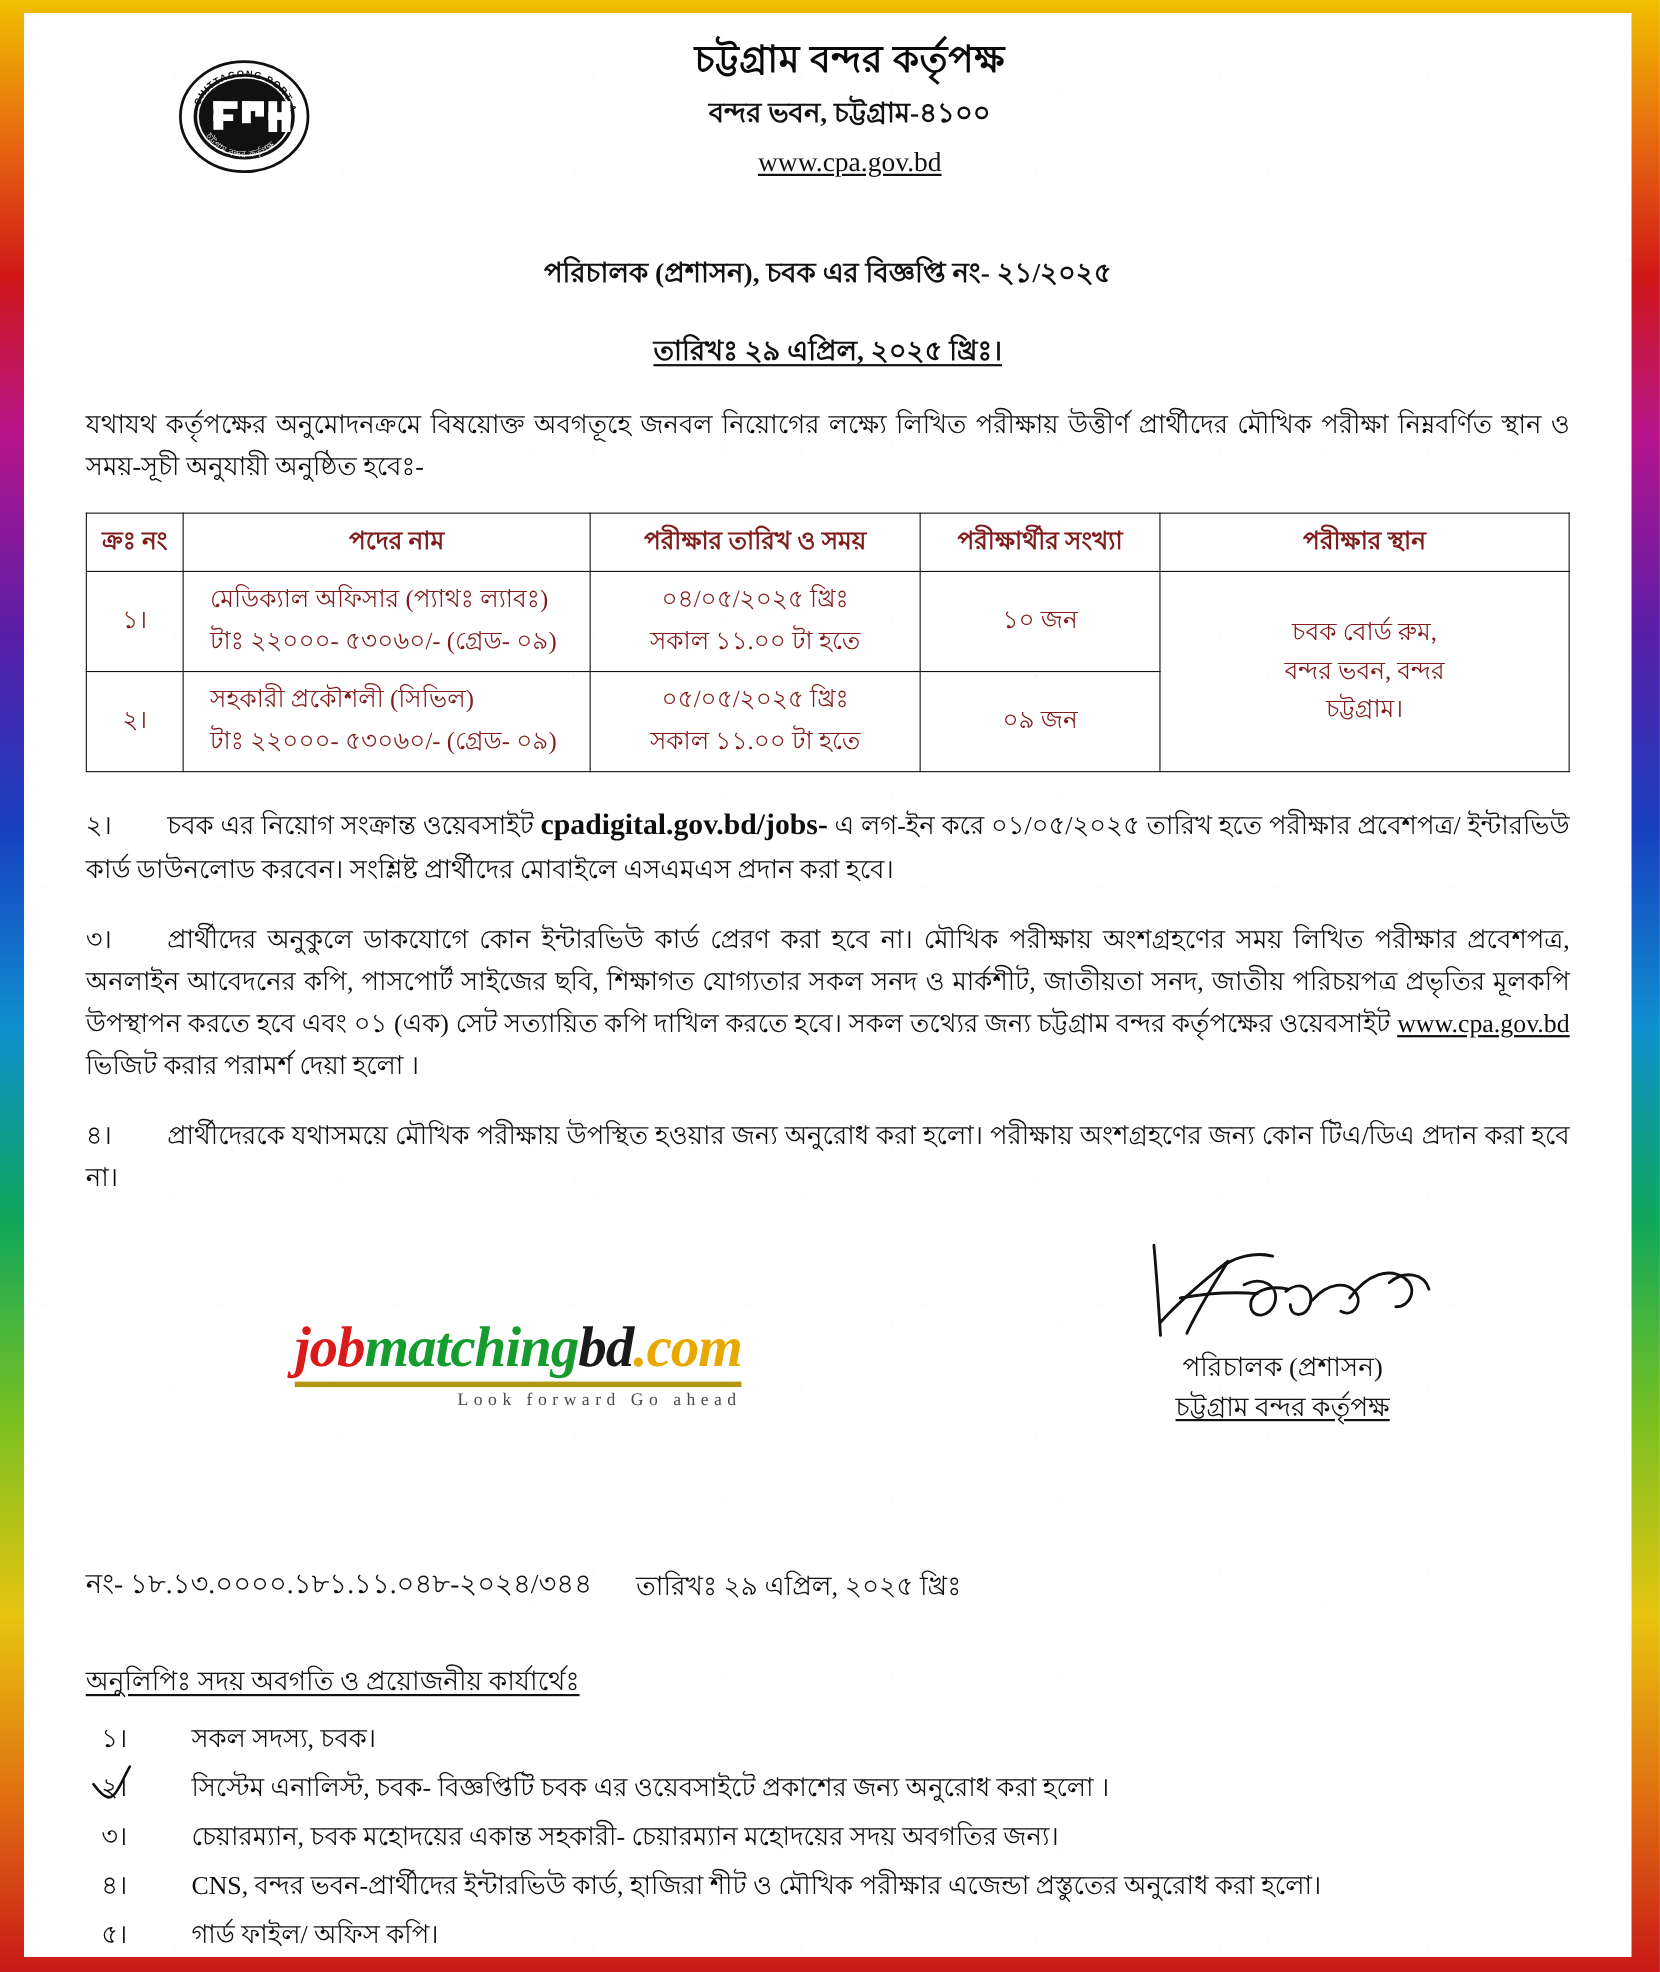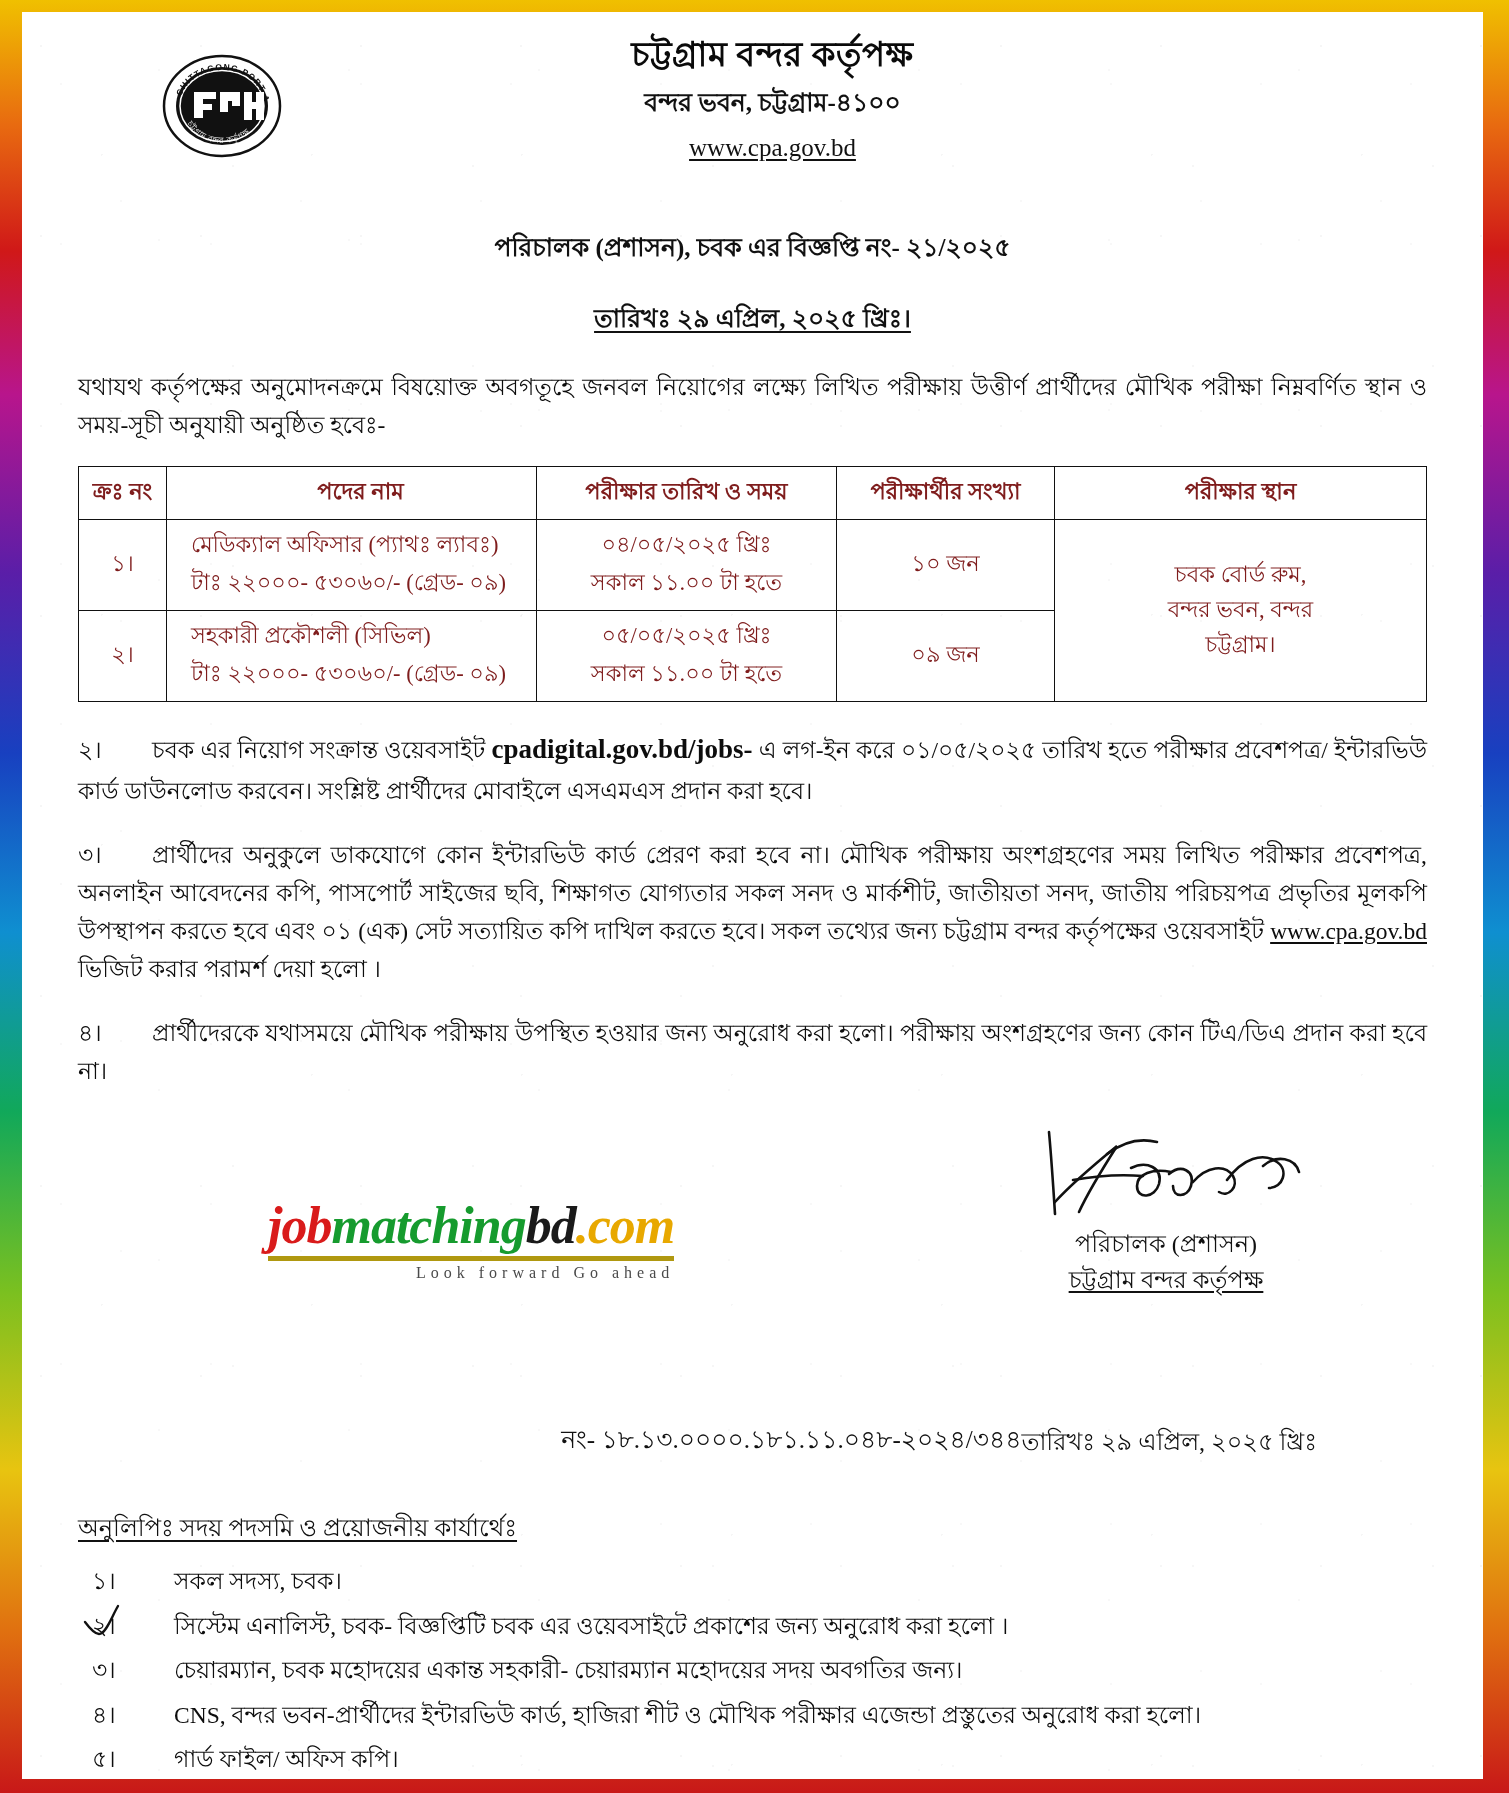--- a/index.html
+++ b/index.html
@@ -127,22 +127,23 @@
     height:96px; position:relative;
   }
   .sign-mark svg { position:absolute; left:10px; top:-6px; }
   .sign-line1, .sign-line2 {
     font-size:24px; color:#111; line-height:1.5;
   }
   .sign-line2 { text-decoration:underline; text-underline-offset:3px; }
 
   
   .memo {
-    display:flex; justify-content:flex-end; align-items:flex-end;
+    display:flex; justify-content:flex-start; align-items:flex-end;
     margin-top:30px;
+    gap:40px;
   }
   .memo-no { font-size:25px; color:#111; }
   .memo-date { font-size:24px; color:#111; padding-right:110px; }
 
   
   .dist-head {
     font-size:24px; color:#111; margin-top:46px;
     display:inline-block; text-decoration:underline; text-underline-offset:4px;
   }
   ol.dist { list-style:none; margin:14px 0 0; padding:0; }
@@ -297,21 +298,21 @@
     </div>
   </div>
 
   
   <div class="memo">
     <div class="memo-no">নং- ১৮.১৩.০০০০.১৮১.১১.০৪৮-২০২৪/৩৪৪</div>
     <div class="memo-date">তারিখঃ ২৯ এপ্রিল, ২০২৫ খ্রিঃ</div>
   </div>
 
   
-  <div class="dist-head">অনুলিপিঃ সদয় পদসমি ও প্রয়োজনীয় কার্যার্থেঃ</div>
+  <div class="dist-head">অনুলিপিঃ সদয় অবগতি ও প্রয়োজনীয় কার্যার্থেঃ</div>
   <ol class="dist">
     <li>
       <span class="d-num">১।</span>
       <span class="d-txt">সকল সদস্য, চবক।</span>
     </li>
     <li>
       <span class="d-num">
         <span class="tick">
           <svg width="40" height="34" viewBox="0 0 40 34">
             <path d="M3 18 C 9 26, 13 30, 17 30 C 24 30, 30 12, 36 2" fill="none" stroke="#111" stroke-width="2.4" stroke-linecap="round"></path>

